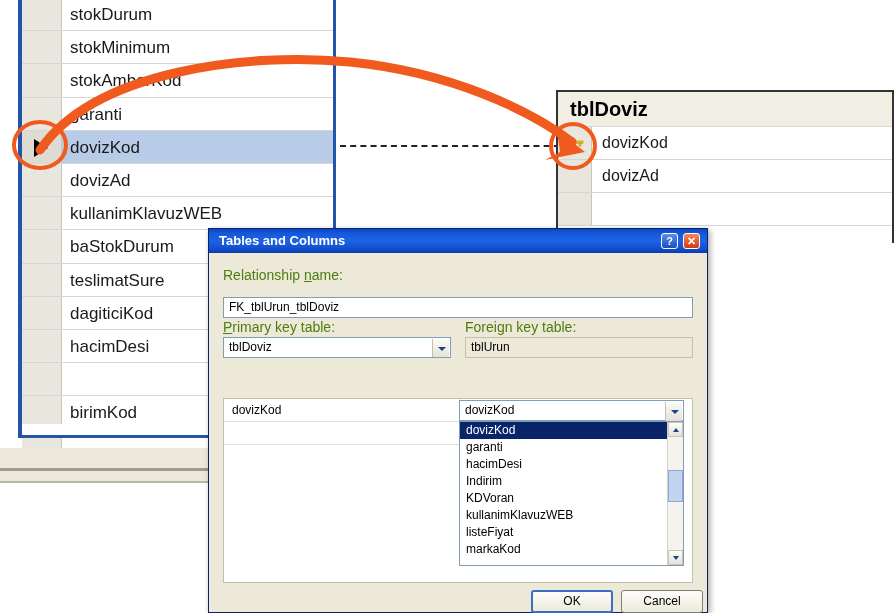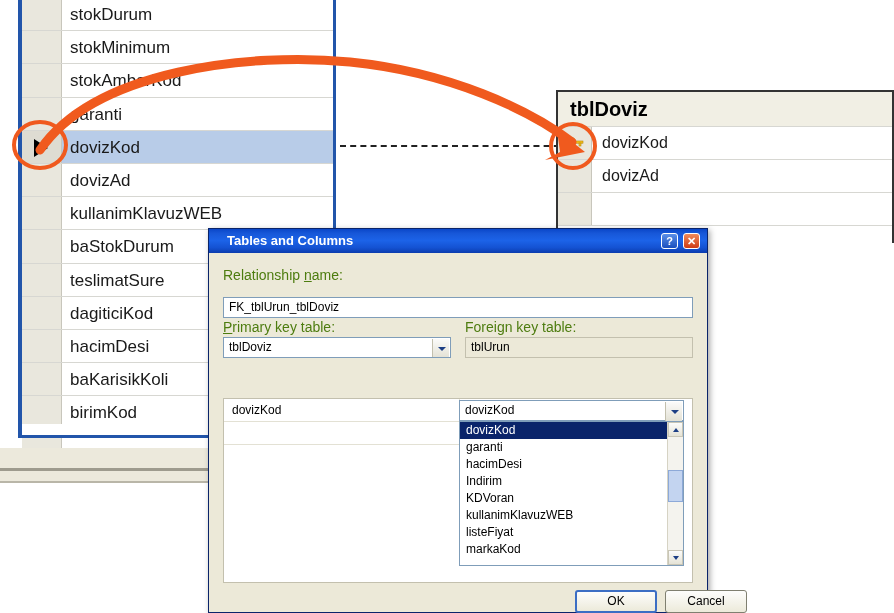--- a/index.html
+++ b/index.html
@@ -59,21 +59,21 @@
 
   
   #annot{position:absolute;left:0;top:0;width:894px;height:613px;pointer-events:none;}
 
   
   #dialog{position:absolute;left:208px;top:228px;width:500px;height:385px;
           background:#ece9d8;border:1px solid #0a246a;box-sizing:border-box;
           box-shadow:2px 2px 6px rgba(0,0,0,.35);}
   #dlg-titlebar{height:24px;background:linear-gradient(to bottom,#0a46c8 0%,#1757d8 18%,#1c63e8 48%,#1452d2 78%,#0b3cae 100%);
                 position:relative;}
-  #dlg-title{position:absolute;left:18px;top:0;height:16px;line-height:24px;
+  #dlg-title{position:absolute;left:10px;top:0;height:16px;line-height:24px;
              font-size:13px;font-weight:bold;color:#ffffff;}
   .tb-btn{position:absolute;top:4px;width:17px;height:16px;border:1px solid #ffffff;
           border-radius:3px;box-sizing:border-box;font-size:11px;font-weight:bold;
           text-align:center;line-height:14px;color:#ffffff;}
   #btn-help{right:29px;background:linear-gradient(to bottom,#5b8fe8,#1a4fbe);}
   #btn-close{right:7px;background:linear-gradient(to bottom,#f08a5a,#cf3b14);}
 
   #dlg-body{position:absolute;left:0;top:24px;width:498px;height:359px;background:#ece9d8;}
 
   .dlabel{position:absolute;font-size:14px;color:#4d7c0f;}
@@ -120,21 +120,21 @@
           border-left:3px solid transparent;border-right:3px solid transparent;}
   #sb-up::after{top:5px;border-bottom:4px solid #1d3f85;}
   #sb-down::after{top:5px;border-top:4px solid #1d3f85;}
   #sb-thumb{position:absolute;left:0;top:48px;width:15px;height:32px;
             background:#c3d4f0;border:1px solid #8da9d8;box-sizing:border-box;}
 
   
   .dbtn{position:absolute;width:82px;height:23px;font-size:12px;color:#000;
         background:linear-gradient(to bottom,#fdfdfc,#eceada);
         border:1px solid #7f7f70;border-radius:3px;box-sizing:border-box;
-        text-align:center;line-height:21px;margin-left:44px;}
+        text-align:center;line-height:21px;}
   #btn-ok{left:322px;top:337px;border:2px solid #3c6ec4;line-height:19px;}
   #btn-cancel{left:412px;top:337px;}
 </style>
 </head>
 <body>
 
 <div id="designer-canvas"></div>
 
 <div id="left-table">
   <div id="left-rows">
@@ -180,21 +180,20 @@
     <div class="lrow">
       <div class="lgutter"></div>
       <div class="lname">dagiticiKod</div>
     </div>
     <div class="lrow">
       <div class="lgutter"></div>
       <div class="lname">hacimDesi</div>
     </div>
     <div class="lrow">
       <div class="lgutter"></div>
-      <div class="lname">baKarisikKoli</div>
     </div>
     <div class="lrow">
       <div class="lgutter"></div>
       <div class="lname">birimKod</div>
     </div>
     <div class="lrow">
       <div class="lgutter"></div>
     </div>
 
   </div>

